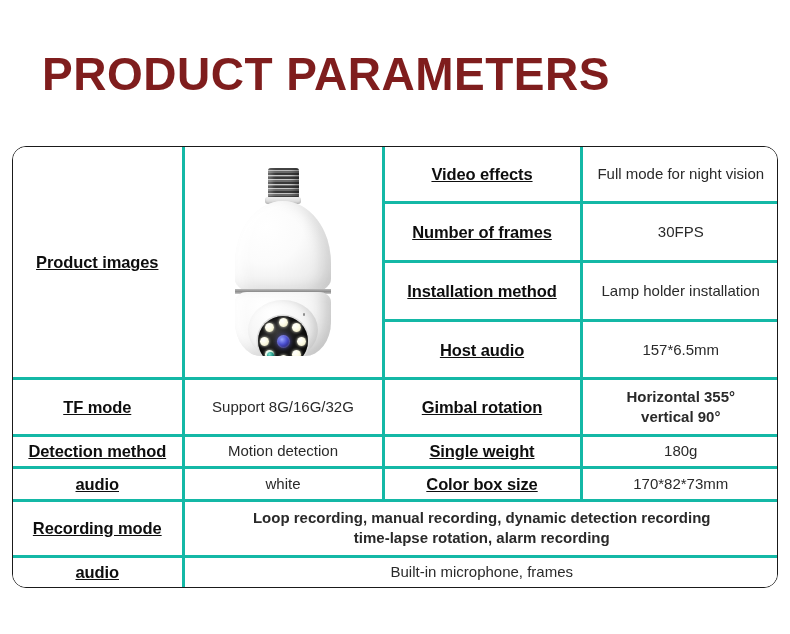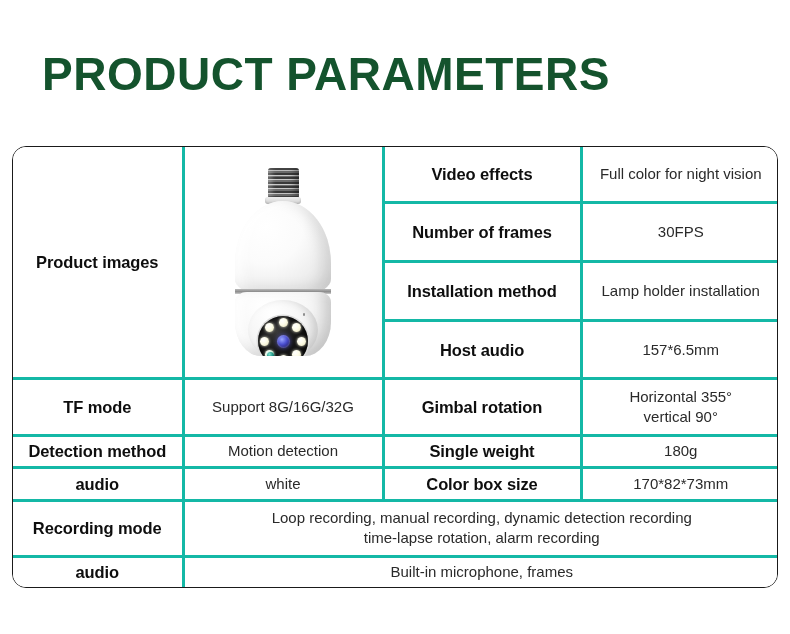--- a/index.html
+++ b/index.html
@@ -20,21 +20,21 @@
   .page-title {
     position: absolute;
     left: 0;
     top: 50px;
     width: 652px;
     text-align: center;
     font-family: "Liberation Sans", sans-serif;
     font-size: 46px;
     font-weight: 700;
     letter-spacing: 0.5px;
-    color: #14532d;
+    color: #7f1d1d;
     line-height: 48px;
     white-space: nowrap;
   }
 
   
   .spec-table-wrap {
     position: absolute;
     left: 12px;
     top: 146px;
     width: 766px;
@@ -64,32 +64,33 @@
   table.spec-table tr:last-child td { border-bottom: none; }
   table.spec-table td:first-child { border-left: none; }
   table.spec-table td:last-child { border-right: none; }
 
   .lbl {
     font-size: 16.5px;
     font-weight: 700;
     color: #0e0e0e;
     letter-spacing: -0.1px;
     line-height: 20px;
+    text-decoration: underline;
   }
   .val {
     font-size: 15px;
     font-weight: 400;
     color: #2a2a2a;
     line-height: 20px;
   }
   .val-left {
     text-align: left;
     padding-left: 20px;
   }
-  .val-two-line { line-height: 20px; }
+  .val-two-line { line-height: 20px; font-weight: bold; }
 
   .cell-image { padding: 0; }
 
   
   .bulb-cam {
     position: relative;
     width: 120px;
     height: 188px;
     margin: 0 auto;
   }
@@ -251,21 +252,21 @@
                 <div class="led" style="left:2px; top:20.5px;"></div>
                 <div class="led" style="left:7px; top:7px;"></div>
                 <div class="ir-sensor"></div>
                 <div class="lens-center"></div>
               </div>
             </div>
           </div>
         </div>
       </td>
       <td class="lbl" style="width:198px;">Video effects</td>
-      <td class="val" style="width:198px;">Full color for night vision</td>
+      <td class="val" style="width:198px;">Full mode for night vision</td>
     </tr>
 
     <tr>
       <td class="lbl">Number of frames</td>
       <td class="val">30FPS</td>
     </tr>
 
     <tr>
       <td class="lbl">Installation method</td>
       <td class="val">Lamp holder installation</td>

